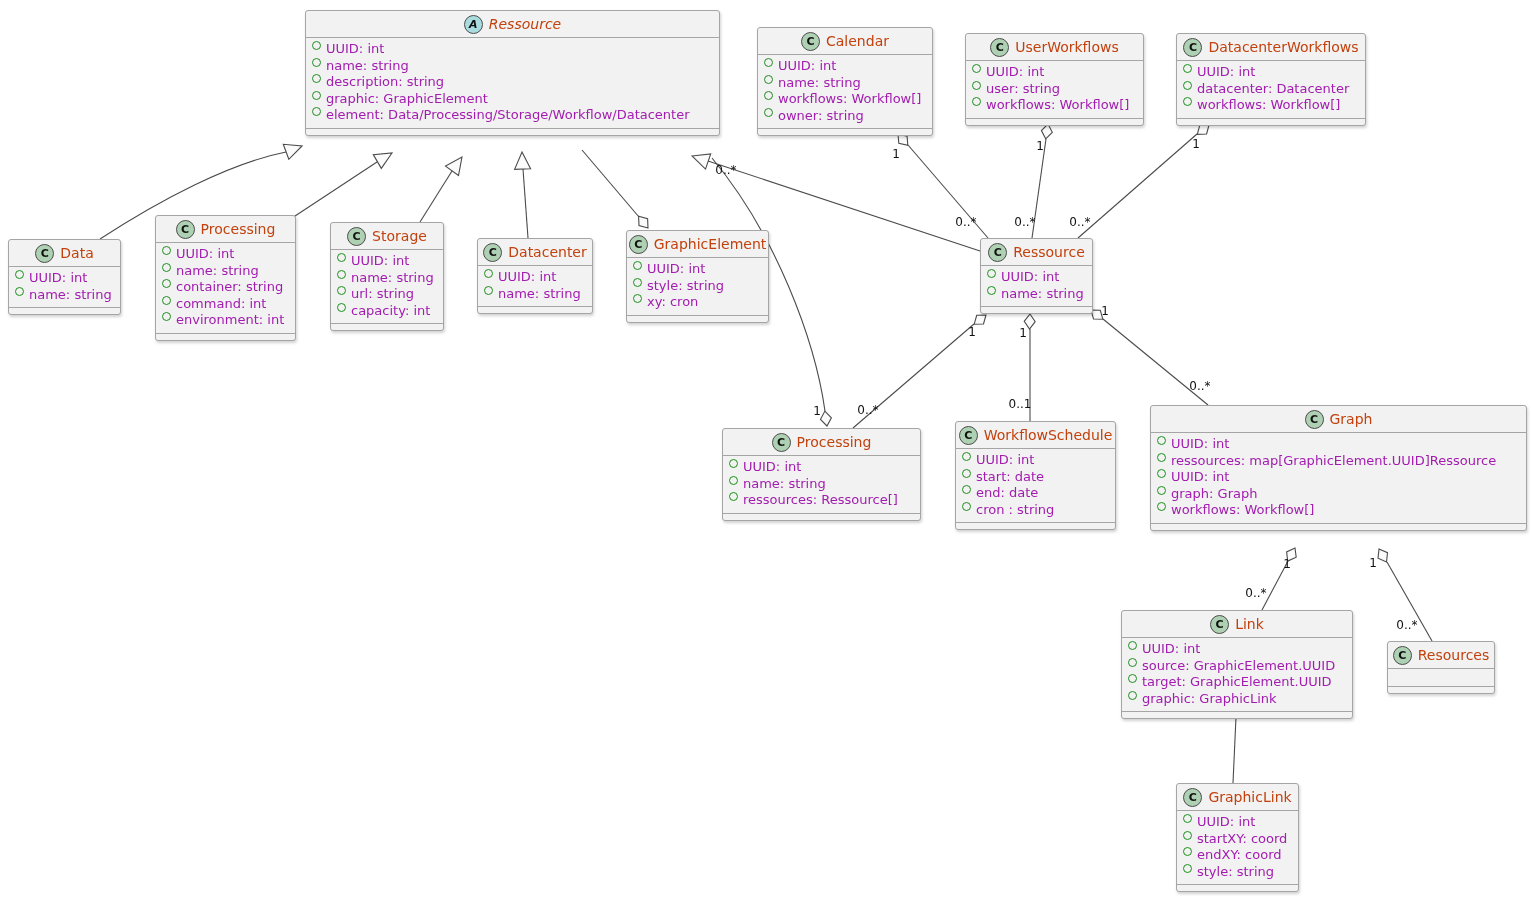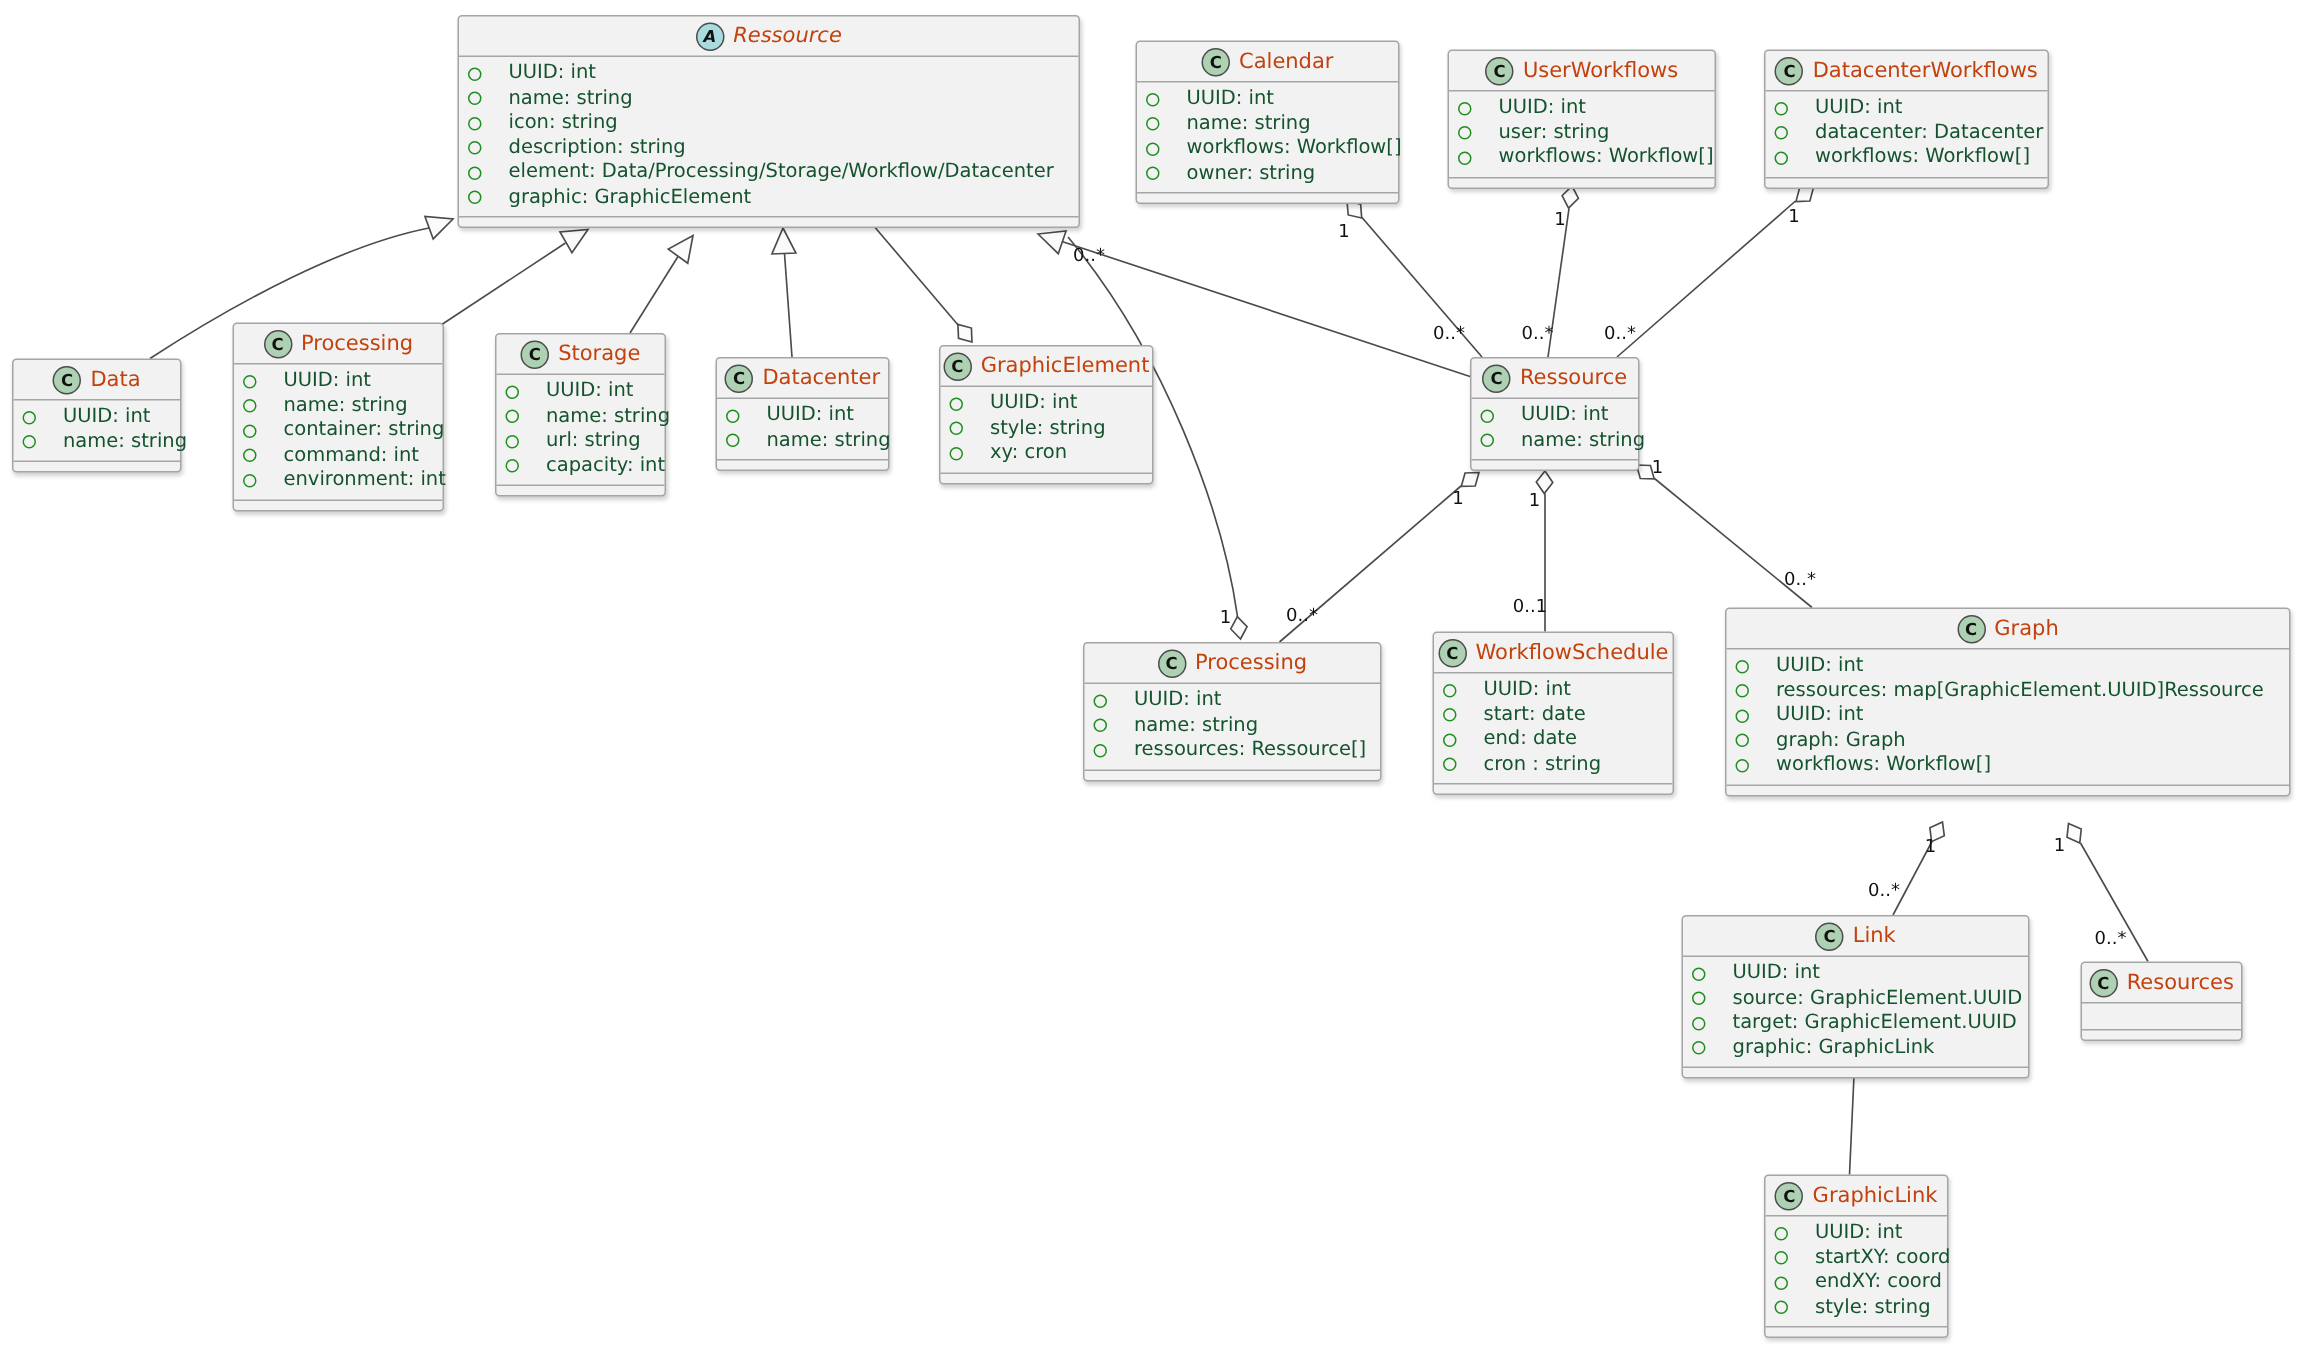--- a/index.html
+++ b/index.html
@@ -11,21 +11,21 @@
              box-shadow:1px 2px 3px rgba(0,0,0,.18);}
   .hd{height:20px;padding:3px 8px;display:flex;align-items:center;justify-content:center;gap:6px;
       border-bottom:1px solid var(--box-border,#a5a5a5);}
   .ic{flex:0 0 auto;width:17px;height:17px;border-radius:50%;display:flex;align-items:center;justify-content:center;
       background:var(--class-icon,#ADD1B2);border:1px solid #4c4c4c;
       font-size:11px;font-weight:700;color:#111;line-height:1;}
   .ic.abstract{background:var(--abstract-icon,#A9DCDF);font-style:italic;}
   .nm{font-size:14px;color:#c2410c;white-space:nowrap;}
   .nm.it{font-style:italic;}
   .at{padding:3px 7px 4px 6px;border-bottom:1px solid var(--box-border,#a5a5a5);min-height:10px;}
-  .ar{display:flex;align-items:center;gap:18px;line-height:16.5px;font-size:13px;color:#14532d;white-space:nowrap;}
+  .ar{display:flex;align-items:flex-start;gap:5px;line-height:16.5px;font-size:13px;color:#a21caf;white-space:nowrap;}
   .vc{flex:0 0 auto;width:7px;height:7px;border-radius:50%;border:1.4px solid var(--vis-circle,#1d8f1d);background:transparent;}
   .mt{height:6px;}
   text.mult{font-size:12px;fill:#111;font-family:"DejaVu Sans","Liberation Sans",sans-serif;}
 </style>
 </head>
 <body>
 
 <div id="canvas">
   <svg id="edges" viewBox="0 0 1531 900">
       <g>
@@ -120,34 +120,30 @@
         <div class="ar">
           <span class="vc"></span>
           <span>UUID: int</span>
         </div>
         <div class="ar">
           <span class="vc"></span>
           <span>name: string</span>
         </div>
         <div class="ar">
           <span class="vc"></span>
-          <span>icon: string</span>
-        </div>
-        <div class="ar">
-          <span class="vc"></span>
           <span>description: string</span>
         </div>
         <div class="ar">
           <span class="vc"></span>
+          <span>graphic: GraphicElement</span>
+        </div>
+        <div class="ar">
+          <span class="vc"></span>
           <span>element: Data/Processing/Storage/Workflow/Datacenter</span>
         </div>
-        <div class="ar">
-          <span class="vc"></span>
-          <span>graphic: GraphicElement</span>
-        </div>
       </div>
     <div class="mt"></div>
   </div>
 
   <div class="uml-class" style="left:757px;top:27px;width:174px;">
     <div class="hd">
       <span class="ic">C</span>
       <span class="nm">Calendar</span>
     </div>
     <div class="at">

